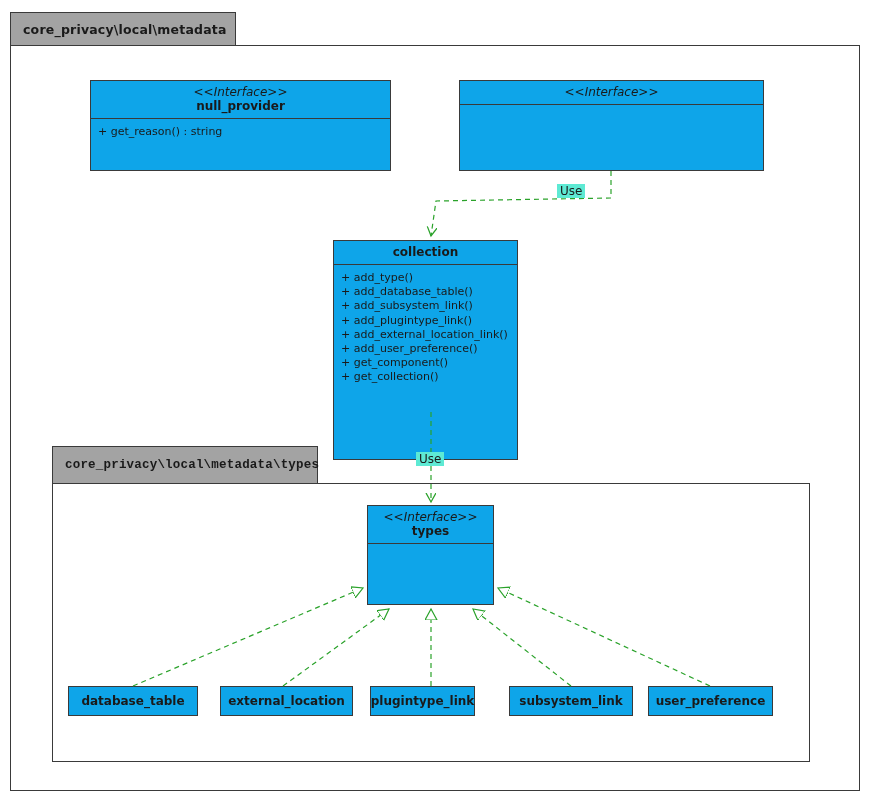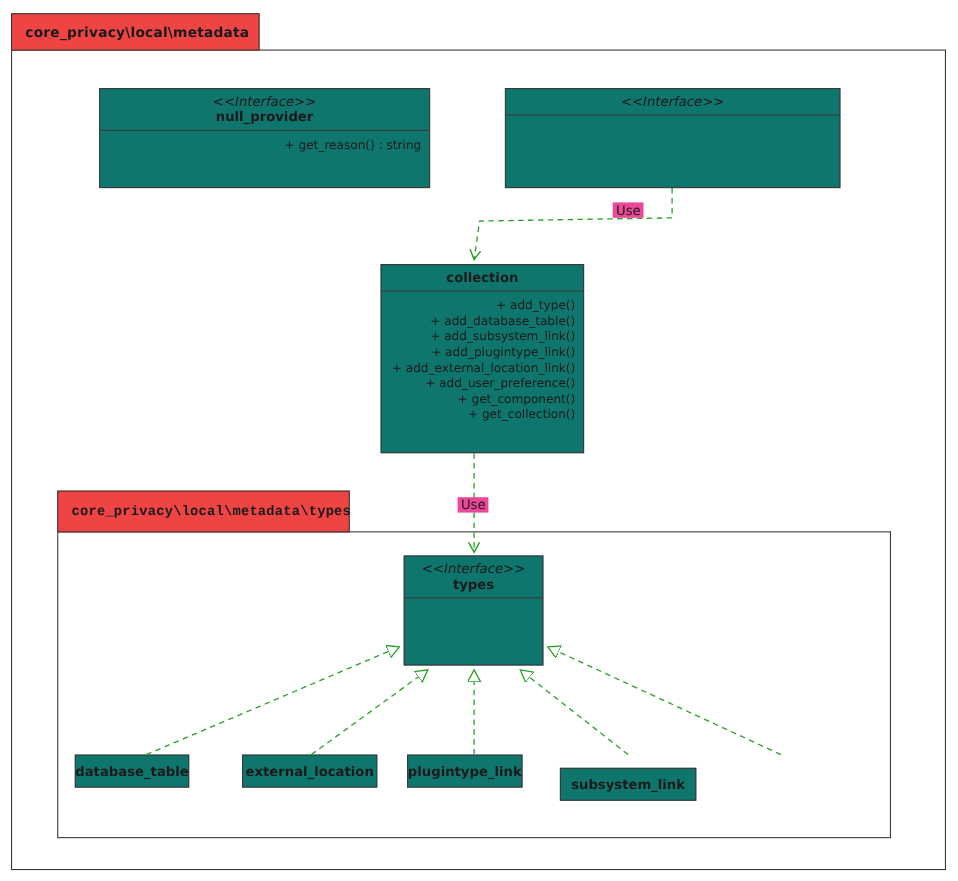--- a/index.html
+++ b/index.html
@@ -5,39 +5,39 @@
   html,body { margin:0; padding:0; background:#ffffff; }
   .canvas {
     position:relative; width:871px; height:801px; background:#ffffff;
     font-family:"DejaVu Sans","Liberation Sans",sans-serif; color:#1a1a1a;
     overflow:hidden;
   }
   .package-frame {
     position:absolute; border:1.5px solid #3a3a3a; background:transparent; z-index:1;
   }
   .package-tab {
-    position:absolute; border:1.5px solid #3a3a3a; background:#ef4444;
+    position:absolute; border:1.5px solid #3a3a3a; background:#a3a3a3;
     font-weight:bold; font-size:12.5px; display:flex; align-items:center;
     padding:0 12px; z-index:2; letter-spacing:.2px;
   }
   .uml-class {
-    position:absolute; border:1.3px solid #3a3a3a; background:#0f766e; z-index:3;
+    position:absolute; border:1.3px solid #3a3a3a; background:#0ea5e9; z-index:3;
     box-sizing:border-box;
   }
   .uml-head {
     text-align:center; padding:4px 6px 5px 6px; border-bottom:1px solid #3a3a3a;
   }
   .stereo { font-style:italic; font-size:12px; display:block; }
   .cname  { font-weight:bold; font-size:12px; display:block; }
-  .members { padding:6px 7px; font-size:11px; line-height:14.2px; text-align:right; }
+  .members { padding:6px 7px; font-size:11px; line-height:14.2px; text-align:left; }
   .uml-class.simple { display:flex; align-items:center; justify-content:center; }
   .uml-class.simple .cname { font-size:12px; }
   svg.edges { position:absolute; left:0; top:0; z-index:4; pointer-events:none; }
   .edge-label {
-    position:absolute; z-index:5; font-size:12px; background:#ec4899;
+    position:absolute; z-index:5; font-size:12px; background:#5eead4;
     padding:0 3px; line-height:14px;text-align:center;
   }
 </style>
 </head>
 <body>
 
 <div class="canvas">
 
   <div class="package-tab" style="left:10px; top:12px; width:200px; height:32px;">
     <span>core_privacy\local\metadata</span>
@@ -53,21 +53,21 @@
       <div>+ get_reason() : string</div>
     </div>
   </div>
 
   <div class="uml-class" style="left:459px; top:80px; width:305px; height:91px;">
     <div class="uml-head">
       <span class="stereo">&lt;&lt;Interface&gt;&gt;</span>
     </div>
   </div>
 
-  <div class="uml-class" style="left:346px; top:240px; width:185px; height:172px;">
+  <div class="uml-class" style="left:333px; top:240px; width:185px; height:220px;">
     <div class="uml-head">
       <span class="cname">collection</span>
     </div>
     <div class="members">
       <div>+ add_type()</div>
       <div>+ add_database_table()</div>
       <div>+ add_subsystem_link()</div>
       <div>+ add_plugintype_link()</div>
       <div>+ add_external_location_link()</div>
       <div>+ add_user_preference()</div>
@@ -81,31 +81,34 @@
   </div>
   <div class="package-frame" style="left:52px; top:483px; width:756px; height:277px;"></div>
 
   <div class="uml-class" style="left:367px; top:505px; width:127px; height:100px;">
     <div class="uml-head">
       <span class="stereo">&lt;&lt;Interface&gt;&gt;</span>
       <span class="cname">types</span>
     </div>
   </div>
 
-  <div class="uml-class simple" style="left:68px; top:686px; width:104px; height:30px;">
+  <div class="uml-class simple" style="left:68px; top:686px; width:130px; height:30px;">
     <span class="cname">database_table</span>
   </div>
-  <div class="uml-class simple" style="left:220px; top:686px; width:123px; height:30px;">
+  <div class="uml-class simple" style="left:220px; top:686px; width:133px; height:30px;">
     <span class="cname">external_location</span>
   </div>
   <div class="uml-class simple" style="left:370px; top:686px; width:105px; height:30px;">
     <span class="cname">plugintype_link</span>
   </div>
-  <div class="uml-class simple" style="left:509px; top:686px; width:124px; height:30px;margin-top:12px;">
+  <div class="uml-class simple" style="left:509px; top:686px; width:124px; height:30px;">
     <span class="cname">subsystem_link</span>
+  </div>
+  <div class="uml-class simple" style="left:648px; top:686px; width:125px; height:30px;">
+    <span class="cname">user_preference</span>
   </div>
 
   <svg class="edges" width="871" height="801" viewBox="0 0 871 801">
     <defs>
       <marker id="open-v" markerWidth="14" markerHeight="12" refX="9" refY="5" orient="auto" markerUnits="userSpaceOnUse">
         <path d="M0,0 L9,5 L0,10" fill="none" stroke="#2aa22a" stroke-width="1.3"></path>
       </marker>
       <marker id="hollow-tri" markerWidth="16" markerHeight="14" refX="11" refY="6" orient="auto" markerUnits="userSpaceOnUse">
         <path d="M0,0 L11,6 L0,12 z" fill="#ffffff" stroke="#2aa22a" stroke-width="1.2"></path>
       </marker>

